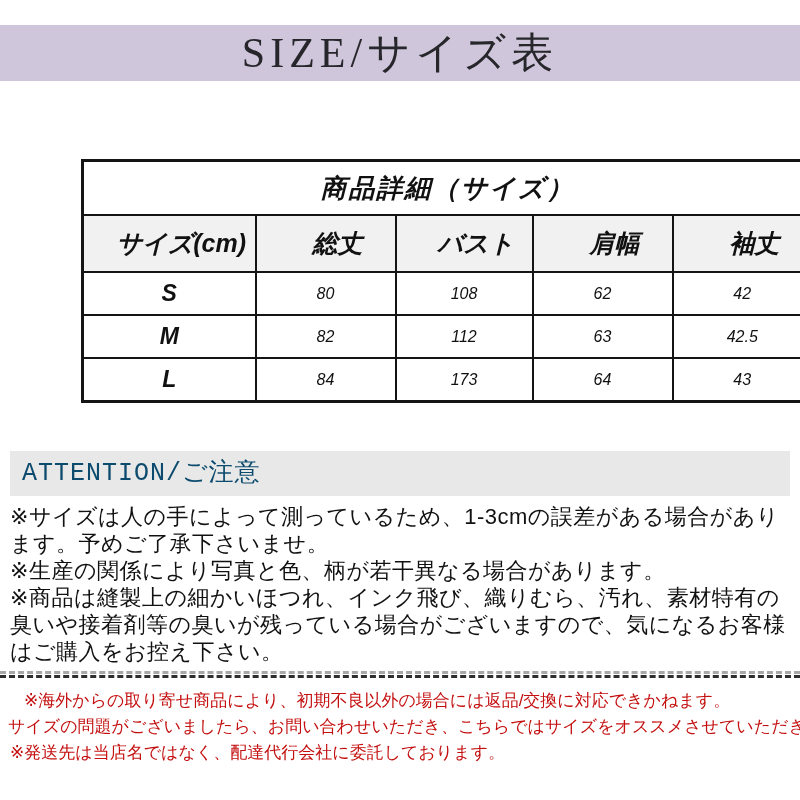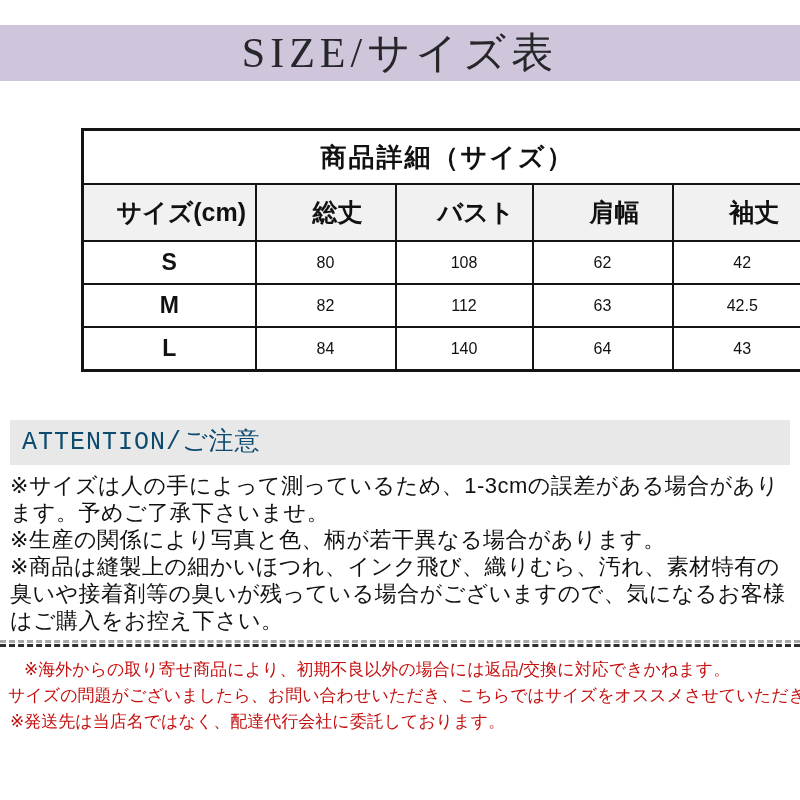--- a/index.html
+++ b/index.html
@@ -13,21 +13,21 @@
     margin-top:25px; height:56px; background:#cfc6db;
     display:flex; align-items:center; justify-content:center;text-align:right;
   }
   .banner-title {
     font-family:"Liberation Serif","DejaVu Serif",serif;
     font-size:42px; color:#26262b; letter-spacing:5px; font-weight:400;
     white-space:nowrap;
   }
 
   
-  .size-table-wrap { margin:47px auto 0 auto; width:638px; }
+  .size-table-wrap { margin:78px auto 0 auto; width:638px;font-style:italic; }
   table.size-table {
     border-collapse:collapse; width:100%; table-layout:fixed;
     text-align:center; border:3px solid #141414;
   }
   table.size-table th, table.size-table td { border:2px solid #141414; padding:0; }
   tr.caption-row th { height:52px; font-size:26px; font-weight:bold; background:#ffffff; letter-spacing:2px; }
   tr.cols-row th { height:55px; font-size:25px; font-weight:bold; background:#f1f1f1;padding-left:24px; }
   tr.data-row td { height:41px; font-size:16px; background:#ffffff; }
   tr.data-row td.size-col { font-weight:bold; font-size:23px; }
 
@@ -89,21 +89,21 @@
       <tr class="data-row">
         <td class="size-col">M</td>
         <td>82</td>
         <td>112</td>
         <td>63</td>
         <td>42.5</td>
       </tr>
       <tr class="data-row">
         <td class="size-col">L</td>
         <td>84</td>
-        <td>140</td>
+        <td>173</td>
         <td>64</td>
         <td>43</td>
       </tr>
     </tbody>
   </table>
 </div>
 
 <div class="attention-bar">ATTENTION/ご注意</div>
 
 <div class="notes">

